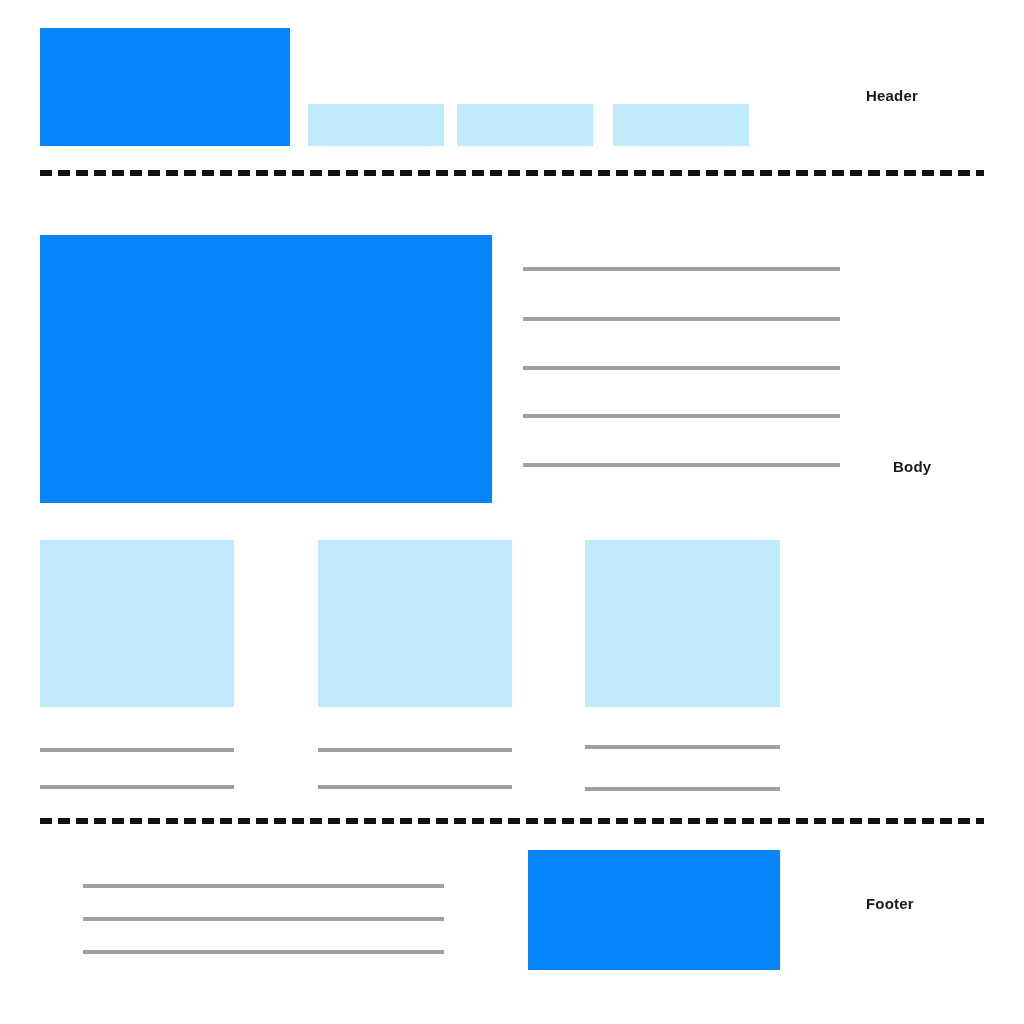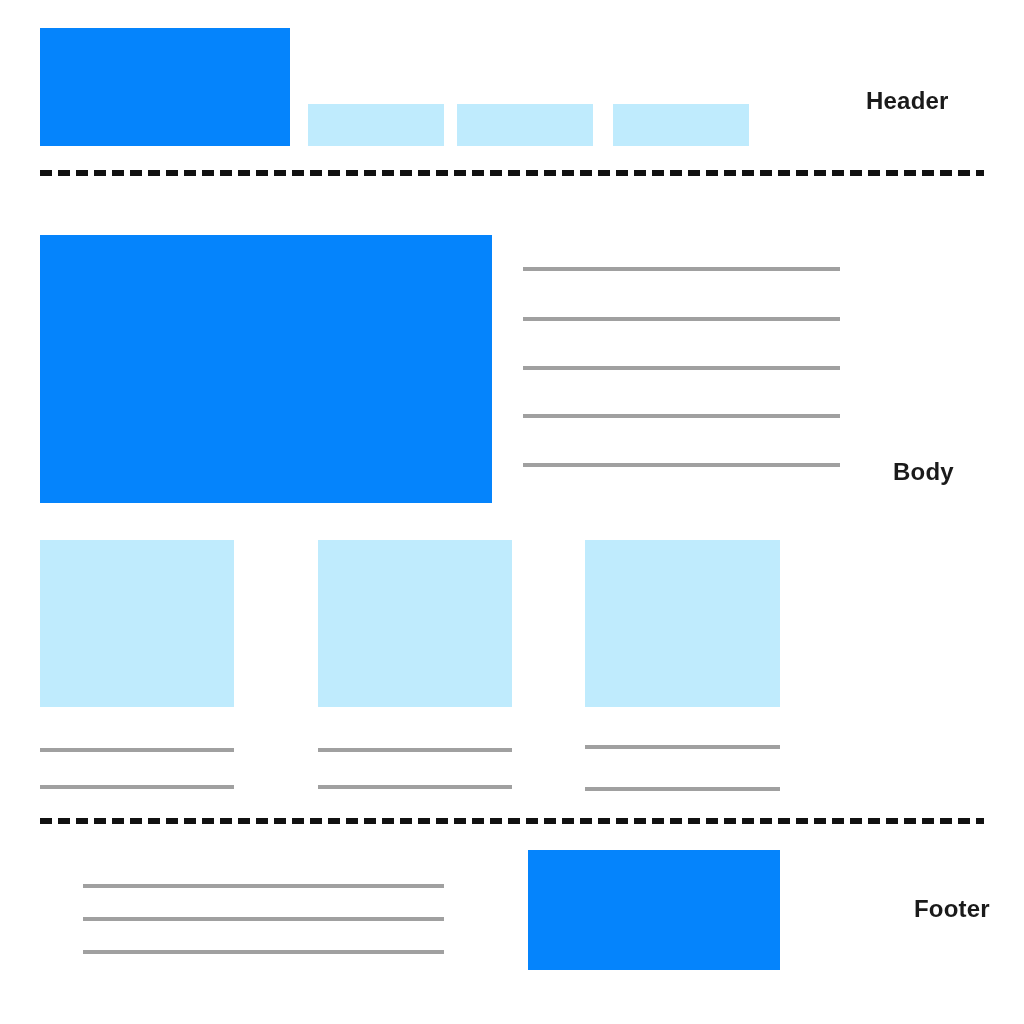--- a/index.html
+++ b/index.html
@@ -31,21 +31,21 @@
 
   .rule {
     position: absolute;
     height: 4px;
     background: #a0a0a0;
   }
 
   .section-label {
     position: absolute;
     font-family: "Liberation Sans", sans-serif;
-    font-size: 24px;
+    font-size: 15px;
     font-weight: bold;
     color: #1a1a1a;
     letter-spacing: 0.2px;
     white-space: nowrap;
   }
 
   
   .divider {
     position: absolute;
     left: 40px;
@@ -95,21 +95,21 @@
 
   #divider-body { top: 818px; }
 
   
   .footer-copy-line { left: 83px; width: 361px; height: 4px; }
   #footer-line-1 { top: 884px; }
   #footer-line-2 { top: 917px; }
   #footer-line-3 { top: 950px; }
 
   #footer-media { left: 528px; top: 850px; width: 252px; height: 120px; }
-  #footer-label { left: 866px; top: 895px; margin-left: 48px; }
+  #footer-label { left: 866px; top: 895px; }
 </style>
 </head>
 <body>
 
 <div id="wireframe">
 
   <div class="block block--primary" id="header-logo"></div>
 
   <div class="block block--secondary" id="nav-item-1"></div>
 

